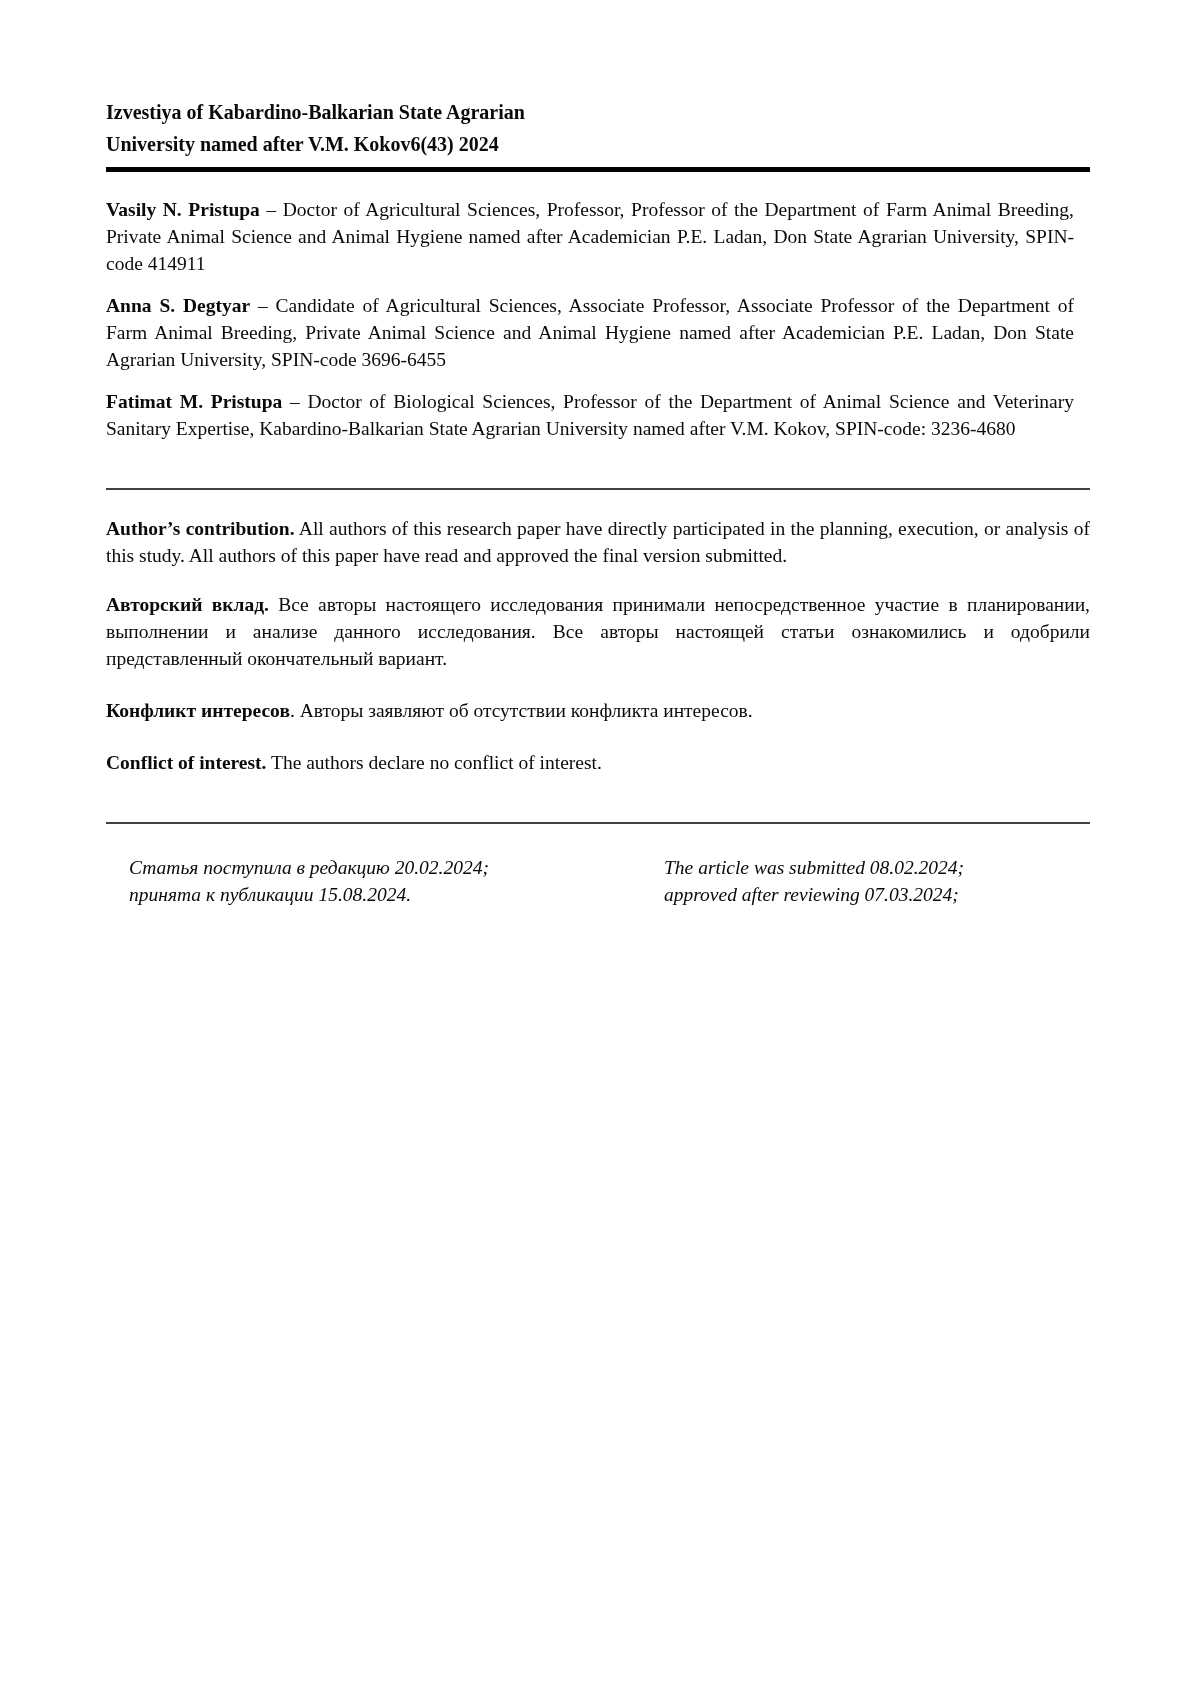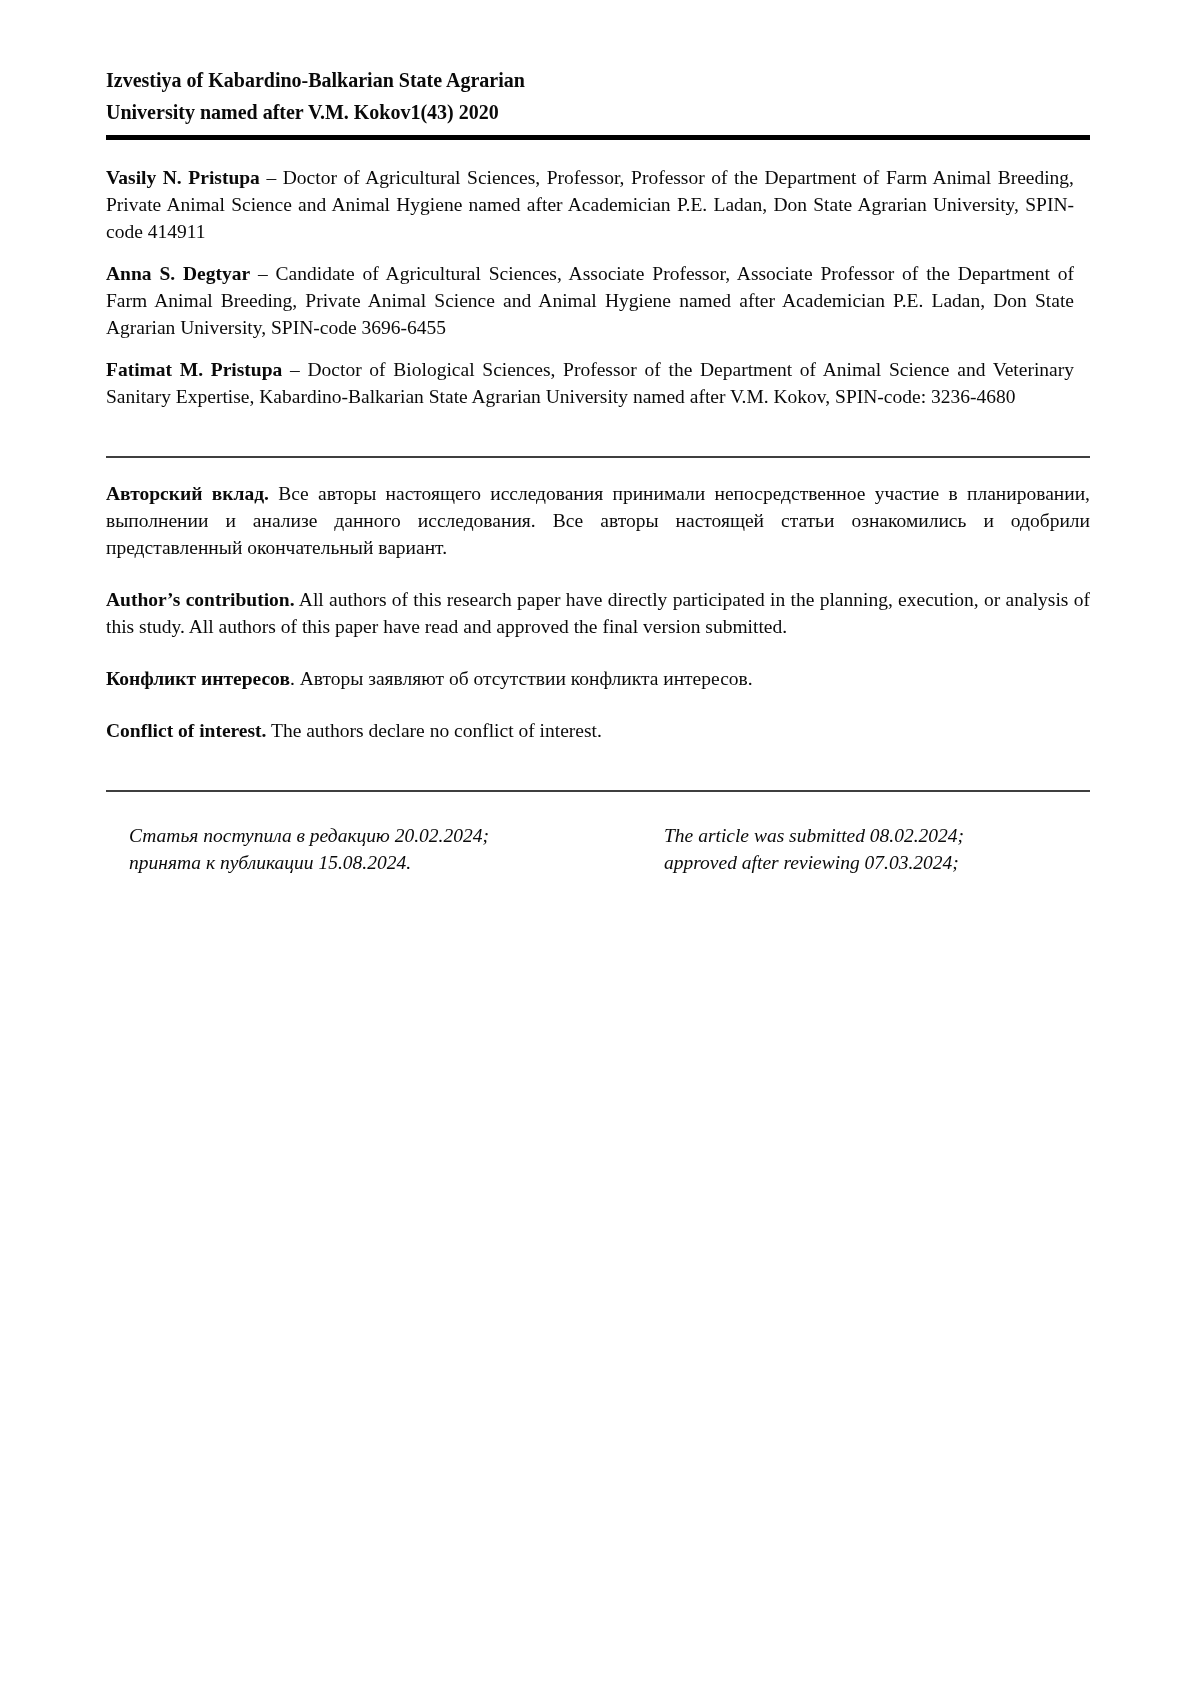--- a/index.html
+++ b/index.html
@@ -7,21 +7,21 @@
     padding: 0;
     background: #ffffff;
   }
   .page {
     position: relative;
     width: 1200px;
     height: 1255px;
     margin: 0 auto;
     background: #ffffff;
     box-sizing: border-box;
-    padding: 64px 110px 0 106px;
+    padding: 96px 110px 0 106px;
     font-family: "Liberation Serif", "DejaVu Serif", serif;
     font-size: 19.5px;
     line-height: 27px;
     color: #0a0a0a;
   }
   .header-line1 {
     font-weight: bold;
     font-size: 20px;
     line-height: 32px;
   }
@@ -86,36 +86,36 @@
 </style>
 </head>
 <body>
 
 <div class="page">
 
   <div class="header">
     <div class="header-line1">Izvestiya of Kabardino-Balkarian State Agrarian</div>
     <div class="header-line2">
       <span>University named after V.M. Kokov</span>
-      <span>1(43) 2020</span>
+      <span>6(43) 2024</span>
     </div>
     <div class="thick-rule"></div>
   </div>
 
   <section class="authors">
     <p class="bio first"><b>Vasily N. Pristupa</b><span> – Doctor of Agricultural Sciences, Professor, Professor of the Department of Farm Animal Breeding, Private Animal Science and Animal Hygiene named after Academician P.E. Ladan, Don State Agrarian University, SPIN-code 414911</span></p>
     <p class="bio"><b>Anna S. Degtyar</b><span> – Candidate of Agricultural Sciences, Associate Professor, Associate Professor of the Department of Farm Animal Breeding, Private Animal Science and Animal Hygiene named after Academician P.E. Ladan, Don State Agrarian University, SPIN-code 3696-6455</span></p>
     <p class="bio"><b>Fatimat M. Pristupa</b><span> – Doctor of Biological Sciences, Professor of the Department of Animal Science and Veterinary Sanitary Expertise, Kabardino-Balkarian State Agrarian University named after V.M. Kokov, SPIN-code: 3236-4680</span></p>
   </section>
 
   <div class="thin-rule"></div>
 
   <section class="statements">
+    <p class="statement"><b>Author’s contribution.</b><span> All authors of this research paper have directly participated in the planning, execution, or analysis of this study. All authors of this paper have read and approved the final version submitted.</span></p>
     <p class="statement first"><b>Авторский вклад.</b><span> Все авторы настоящего исследования принимали непосредственное участие в планировании, выполнении и анализе данного исследования. Все авторы настоящей статьи ознакомились и одобрили представленный окончательный вариант.</span></p>
-    <p class="statement"><b>Author’s contribution.</b><span> All authors of this research paper have directly participated in the planning, execution, or analysis of this study. All authors of this paper have read and approved the final version submitted.</span></p>
     <p class="statement"><b>Конфликт интересов</b><span>. Авторы заявляют об отсутствии конфликта интересов.</span></p>
     <p class="statement"><b>Conflict of interest.</b><span> The authors declare no conflict of interest.</span></p>
   </section>
 
   <div class="thin-rule"></div>
 
   <div class="dates">
     <div class="dates-col-left">
       <div class="date-line">Статья поступила в редакцию 20.02.2024;</div>
       <div class="date-line">принята к публикации 15.08.2024.</div>

